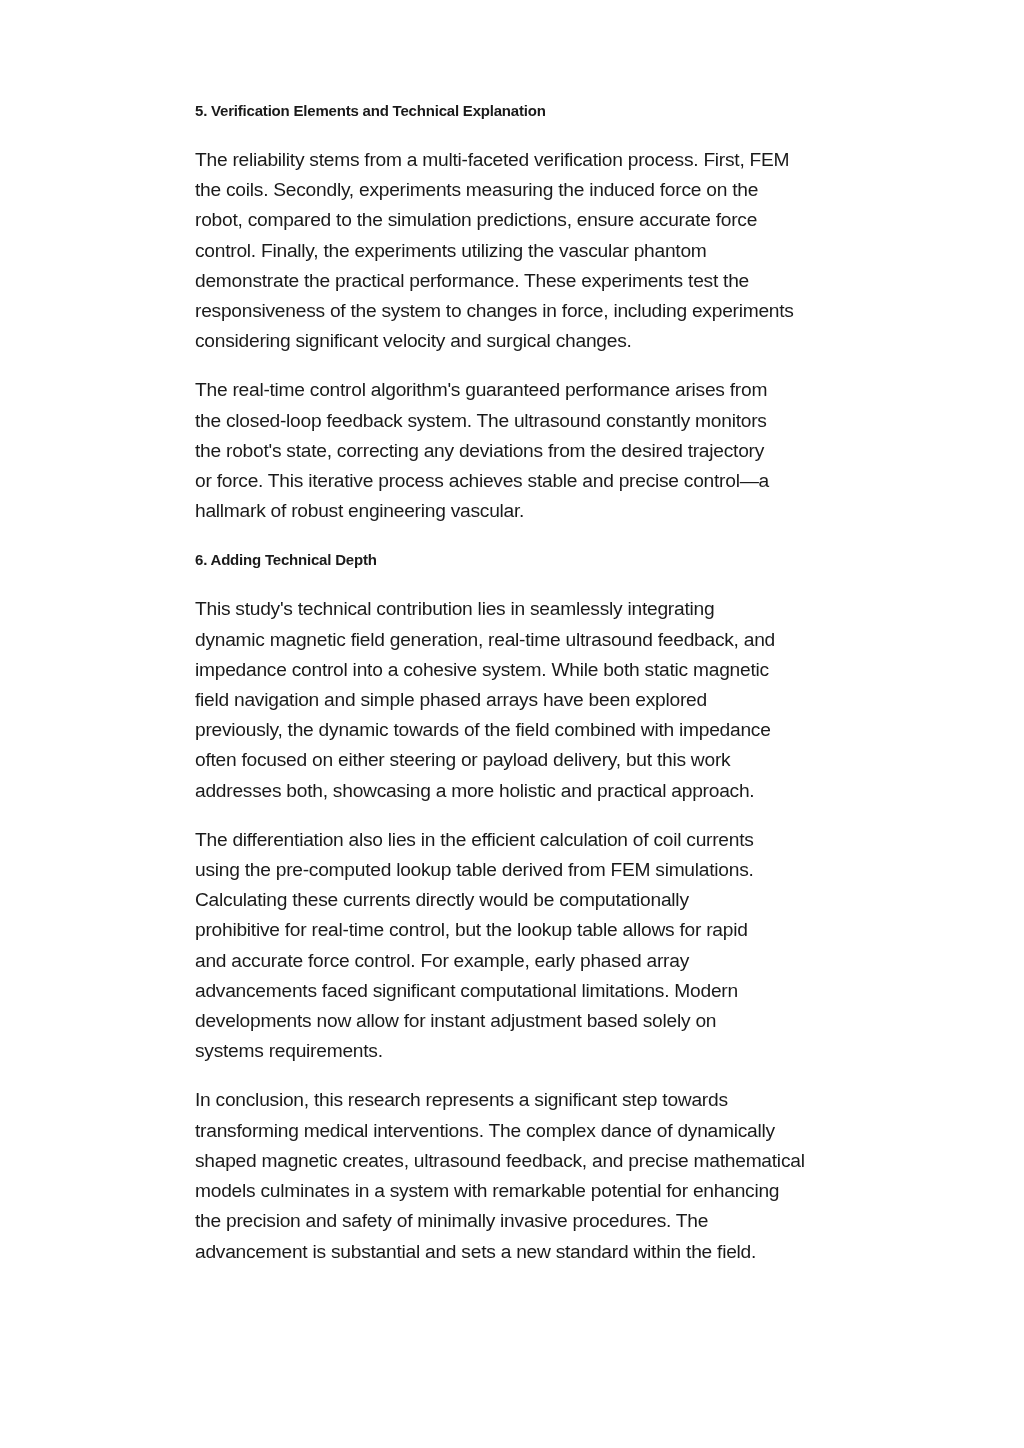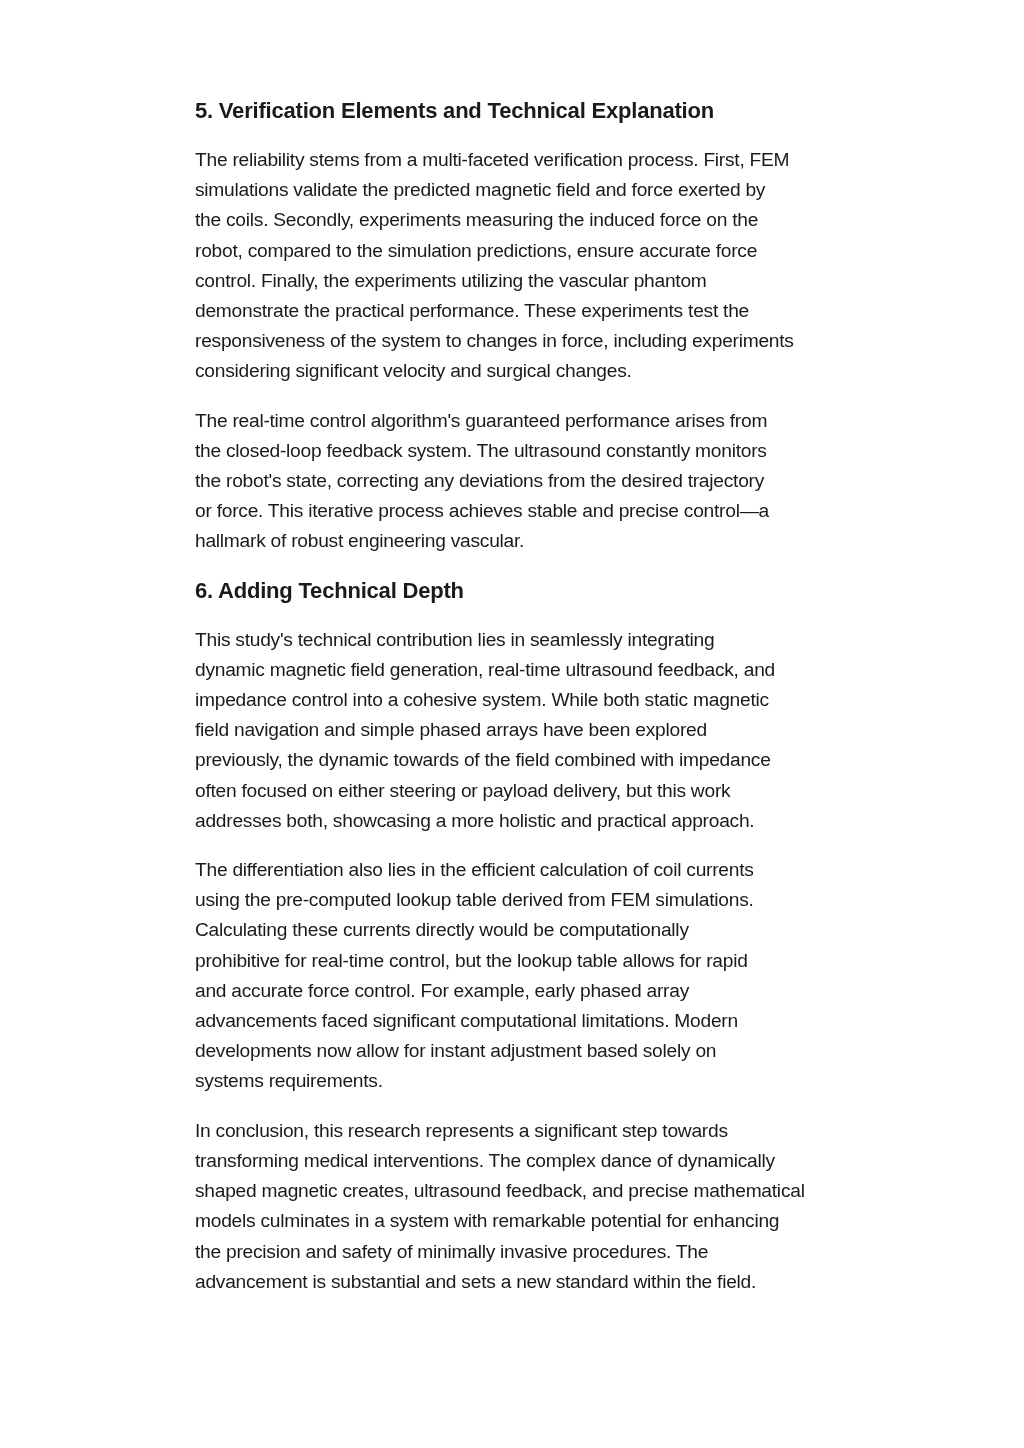--- a/index.html
+++ b/index.html
@@ -16,21 +16,21 @@
       font-family: "Liberation Sans", "DejaVu Sans", sans-serif;
     }
     .page {
       position: absolute;
       left: 195px;
       top: 96px;
       width: 640px;
     }
     .heading {
       font-weight: bold;
-      font-size: 22px;
+      font-size: 15px;
       line-height: 30px;
       margin: 0 0 19px 0;
       letter-spacing: -0.2px;
     }
     .para {
       font-size: 19.2px;
       line-height: 30.2px;
       margin: 13px 0 19px 0;
       letter-spacing: -0.25px;
       white-space: nowrap;
@@ -39,21 +39,20 @@
   </style>
 </head>
 <body>
 
 <div class="page">
 
   <h2 class="heading">5. Verification Elements and Technical Explanation</h2>
 
   <p class="para">
     <span class="line">The reliability stems from a multi-faceted verification process. First, FEM</span>
-    <span class="line">simulations validate the predicted magnetic field and force exerted by</span>
     <span class="line">the coils. Secondly, experiments measuring the induced force on the</span>
     <span class="line">robot, compared to the simulation predictions, ensure accurate force</span>
     <span class="line">control. Finally, the experiments utilizing the vascular phantom</span>
     <span class="line">demonstrate the practical performance. These experiments test the</span>
     <span class="line">responsiveness of the system to changes in force, including experiments</span>
     <span class="line">considering significant velocity and surgical changes.</span>
   </p>
 
   <p class="para">
     <span class="line">The real-time control algorithm's guaranteed performance arises from</span>

